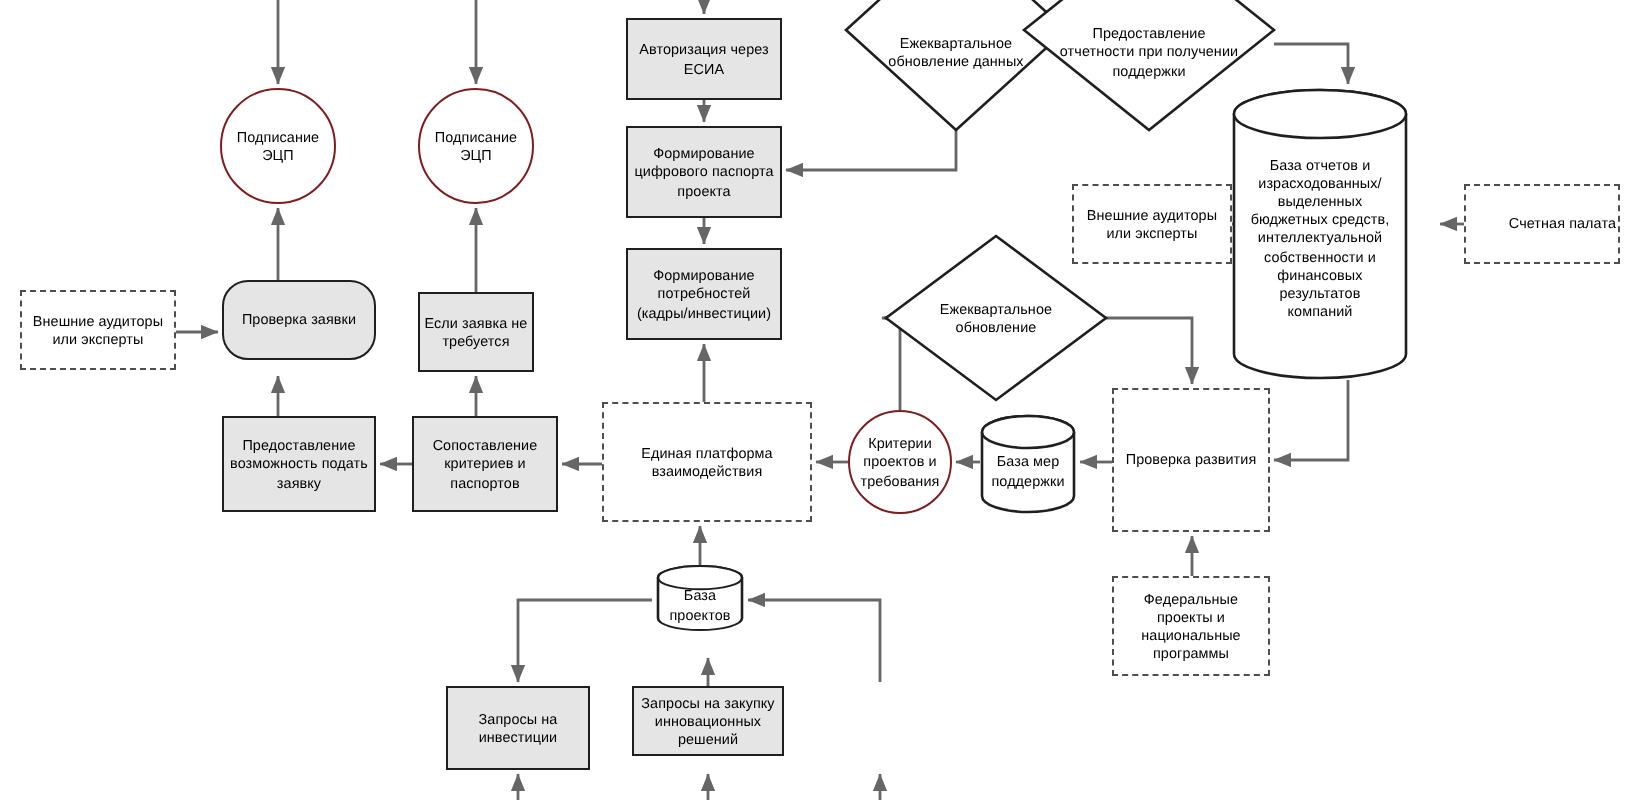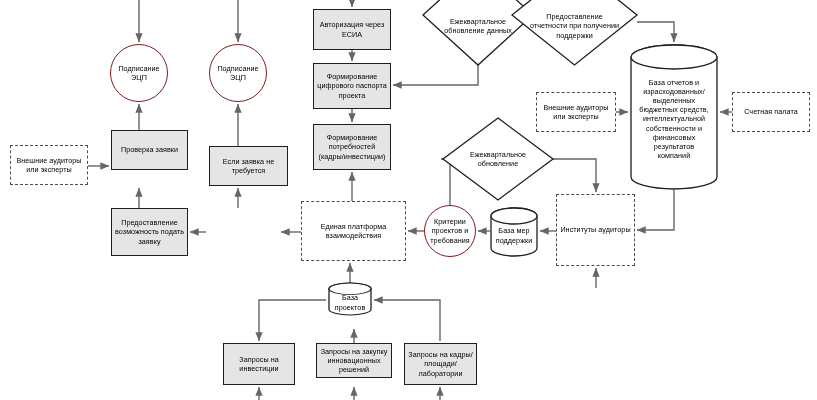--- a/index.html
+++ b/index.html
@@ -183,73 +183,78 @@
 
   <div class="node diamond" style="left:512px; top:-35px; width:125px; height:100px;">
     <svg class="shape-svg" viewBox="0 0 125 100" preserveAspectRatio="none">
       <polygon points="62.5,0 125,50 62.5,100 0,50" fill="#ffffff" stroke="#1f1f1f" stroke-width="1.3"></polygon>
     </svg>
     <span class="node-label" style="margin-top:22px;">Предоставление
 отчетности при получении
 поддержки</span>
   </div>
 
-  <div class="node cyl" style="left:630px; top:44px; width:88px; height:146px;">
+  <div class="node cyl" style="left:616px; top:44px; width:88px; height:146px;">
     <svg class="shape-svg" viewBox="0 0 88 146" preserveAspectRatio="none">
       <path d="M1,13 L1,133 A43,12 0 0 0 87,133 L87,13 A43,12 0 0 0 1,13 Z" fill="#ffffff" stroke="#1f1f1f" stroke-width="1.3"></path>
       <ellipse cx="44" cy="13" rx="43" ry="12" fill="#ffffff" stroke="#1f1f1f" stroke-width="1.3"></ellipse>
     </svg>
     <span class="node-label" style="margin-top:4px;">База отчетов и
 израсходованных/
 выделенных
 бюджетных средств,
 интеллектуальной
 собственности и
 финансовых
 результатов
 компаний</span>
   </div>
 
   <div class="node dashed" style="left:536px; top:92px; width:80px; height:40px;">
     <span class="node-label">Внешние аудиторы
 или эксперты</span>
   </div>
 
-  <div class="node dashed" style="left:732px; top:92px; width:78px; height:40px;">
+  <div class="node dashed" style="left:732px; top:92px; width:78px; height:40px;justify-content:flex-end;">
     <span class="node-label">Счетная палата</span>
   </div>
 
   <div class="node dashed" style="left:10px; top:145px; width:78px; height:40px;">
     <span class="node-label">Внешние аудиторы
 или эксперты</span>
   </div>
 
-  <div class="node rect" style="left:111px; top:130px; width:77px; height:40px;">
+  <div class="node rect" style="left:111px; top:140px; width:77px; height:40px;border-radius:13px;">
     <span class="node-label">Проверка заявки</span>
   </div>
 
-  <div class="node rect" style="left:209px; top:146px; width:79px; height:40px;">
+  <div class="node rect" style="left:209px; top:146px; width:58px; height:40px;">
     <span class="node-label">Если заявка не
 требуется</span>
   </div>
 
   <div class="node diamond" style="left:443px; top:118px; width:110px; height:82px;">
     <svg class="shape-svg" viewBox="0 0 110 82" preserveAspectRatio="none">
       <polygon points="55,0 110,41 55,82 0,41" fill="#ffffff" stroke="#1f1f1f" stroke-width="1.3"></polygon>
     </svg>
     <span class="node-label">Ежеквартальное
 обновление</span>
   </div>
 
   <div class="node rect" style="left:111px; top:208px; width:77px; height:48px;">
     <span class="node-label">Предоставление
 возможность подать
 заявку</span>
   </div>
 
+  <div class="node rect" style="left:206px; top:208px; width:73px; height:48px;">
+    <span class="node-label">Сопоставление
+критериев и
+паспортов</span>
+  </div>
 
   <div class="node dashed" style="left:301px; top:201px; width:105px; height:60px;">
     <span class="node-label">Единая платформа
 взаимодействия</span>
   </div>
 
   <div class="node circle" style="left:424px; top:205px; width:52px; height:52px;">
     <span class="node-label">Критерии
 проектов и
 требования</span>
@@ -258,23 +263,29 @@
   <div class="node cyl" style="left:490px; top:208px; width:48px; height:48px;">
     <svg class="shape-svg" viewBox="0 0 48 48" preserveAspectRatio="none">
       <path d="M1,8 L1,40 A23,8 0 0 0 47,40 L47,8 A23,8 0 0 0 1,8 Z" fill="#ffffff" stroke="#1f1f1f" stroke-width="1.3"></path>
       <ellipse cx="24" cy="8" rx="23" ry="8" fill="#ffffff" stroke="#1f1f1f" stroke-width="1.3"></ellipse>
     </svg>
     <span class="node-label" style="margin-top:7px;">База мер
 поддержки</span>
   </div>
 
   <div class="node dashed" style="left:556px; top:194px; width:79px; height:72px;">
-    <span class="node-label">Институты аудиторы</span>
-  </div>
-
+    <span class="node-label">Проверка развития</span>
+  </div>
+
+  <div class="node dashed" style="left:556px; top:288px; width:79px; height:50px;">
+    <span class="node-label">Федеральные
+проекты и
+национальные
+программы</span>
+  </div>
 
   <div class="node cyl" style="left:328px; top:283px; width:44px; height:32px;">
     <svg class="shape-svg" viewBox="0 0 44 44" preserveAspectRatio="none">
       <path d="M1,8 L1,36 A21,8 0 0 0 43,36 L43,8 A21,8 0 0 0 1,8 Z" fill="#ffffff" stroke="#1f1f1f" stroke-width="1.3"></path>
       <ellipse cx="22" cy="8" rx="21" ry="8" fill="#ffffff" stroke="#1f1f1f" stroke-width="1.3"></ellipse>
     </svg>
     <span class="node-label" style="margin-top:7px;">База
 проектов</span>
   </div>
 
@@ -282,19 +293,14 @@
     <span class="node-label">Запросы на
 инвестиции</span>
   </div>
 
   <div class="node rect" style="left:316px; top:343px; width:76px; height:35px;">
     <span class="node-label">Запросы на закупку
 инновационных
 решений</span>
   </div>
 
-  <div class="node rect" style="left:404px; top:343px; width:73px; height:42px;">
-    <span class="node-label">Запросы на кадры/
-площади/
-лаборатории</span>
-  </div>
 
 </div>
 
 </body></html>

